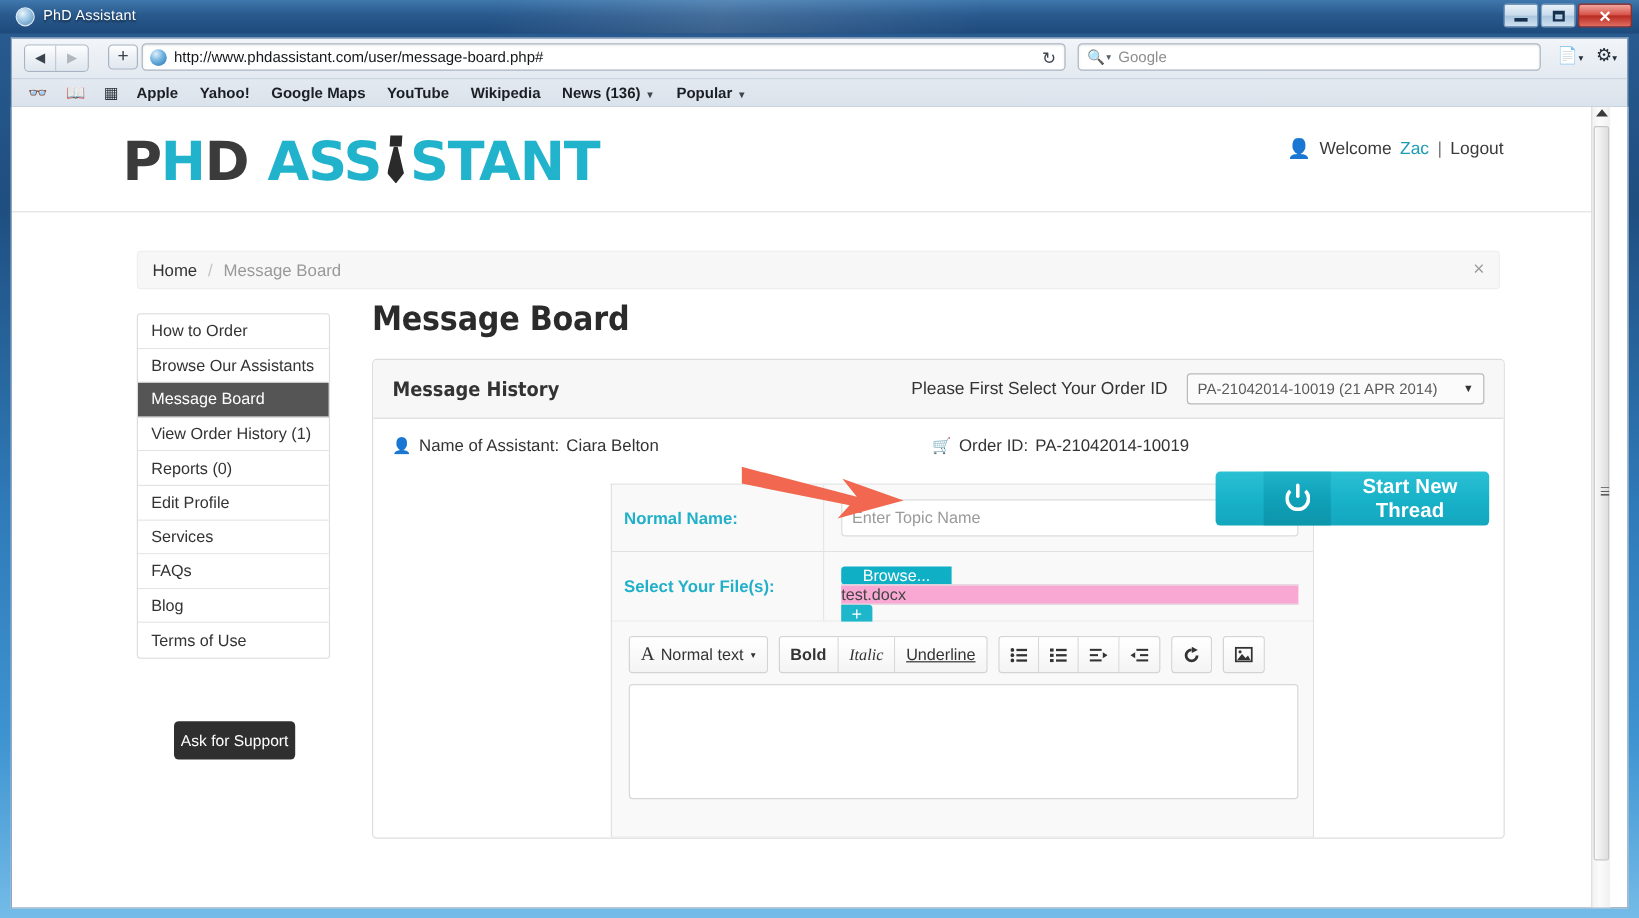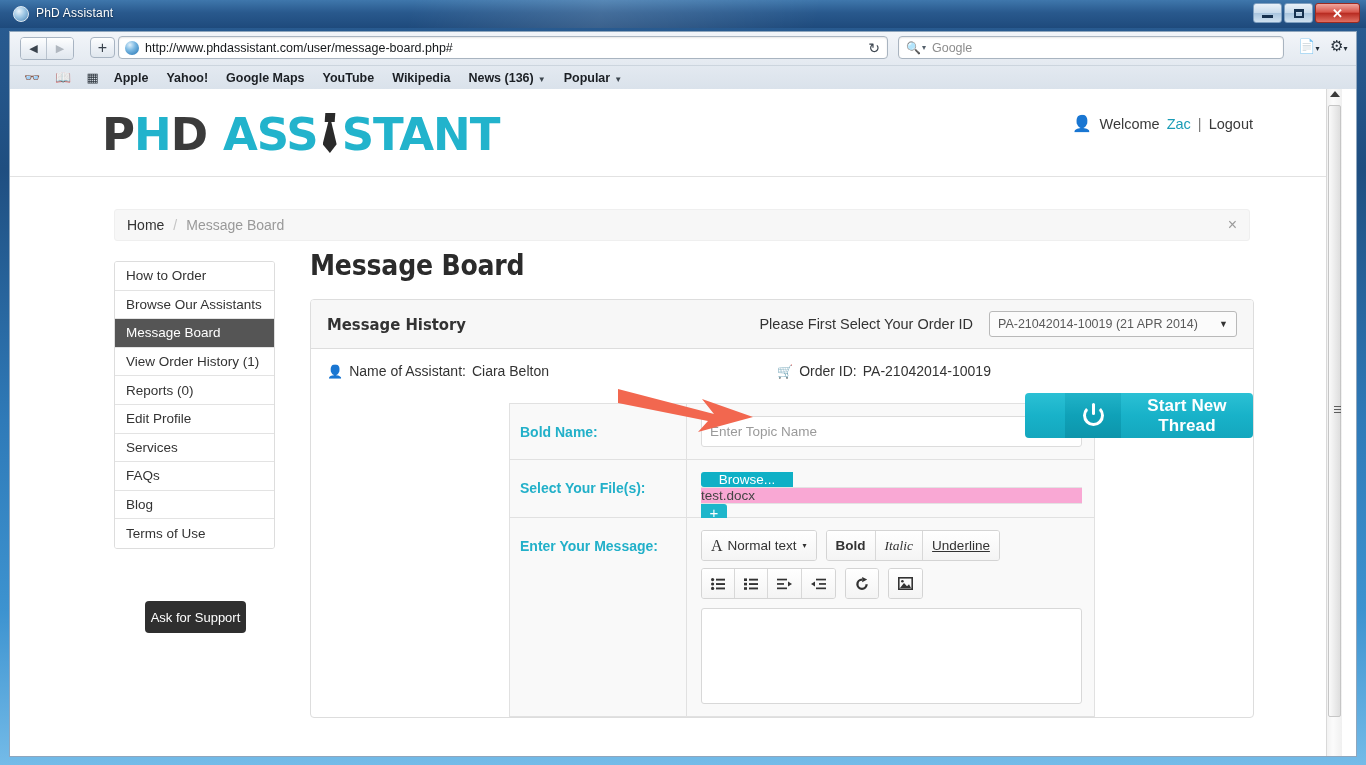--- a/index.html
+++ b/index.html
@@ -241,21 +241,21 @@
   }
   #order-select .sel-caret { margin-left:auto; font-size:9px; color:#333; }
 
   #panel-body { padding:14px 16px 0 16px; position:relative; min-height:320px; }
   #meta-row { display:flex; font-size:14px; color:#333333; margin-bottom:9px; }
   #meta-row .meta-assistant { width:450px; display:flex; align-items:center; gap:6px; }
   #meta-row .meta-order { display:flex; align-items:center; gap:6px; }
   .meta-ico { font-size:13px; color:#333; }
 
   #new-thread-btn {
-    position:absolute; right:0; top:44px; width:228px; height:45px;
+    position:absolute; right:12px; top:44px; width:228px; height:45px;
     border-radius:4px; overflow:hidden; display:flex; align-items:center;
     background: linear-gradient(180deg,#2bc0d4 0%, #18b2c9 50%, #14a7be 100%);
     padding-left: 40px;
   }
   #new-thread-btn .nt-icon {
     width:56px; height:45px; display:flex; align-items:center; justify-content:center;
     background: linear-gradient(180deg,#21b3c8 0%, #0fa1b8 50%, #0d95ab 100%);
     color:#ffffff; font-size:22px;
   }
   #new-thread-btn .nt-label {
@@ -464,37 +464,36 @@
 
             <div id="new-thread-btn">
               <span class="nt-icon">
                   <span class="power-glyph"></span>
                 </span>
               <span class="nt-label">Start New Thread</span>
             </div>
 
             <div id="form-table">
               <div class="form-row">
-                <div class="form-label">Bold Name:</div>
+                <div class="form-label">Normal Name:</div>
                 <div class="form-field">
                   <div id="topic-input">Enter Topic Name</div>
                 </div>
               </div>
               <div class="form-row">
                 <div class="form-label">Select Your File(s):</div>
                 <div class="form-field">
                   <div id="file-row-inner">
                     <div id="browse-btn">Browse...</div>
                     <div id="file-name">test.docx</div>
                     <div id="file-add">+</div>
                   </div>
                 </div>
               </div>
               <div class="form-row" style="min-height:180px;">
-                <div class="form-label">Enter Your Message:</div>
                 <div class="form-field">
                   <div id="editor-toolbar">
                     <div class="tb-row">
                       <div class="tb-group">
                         <div class="tb-btn">
                           <span class="style-A">A</span>
                           <span>Normal text</span>
                           <span class="tb-caret">▾</span>
                         </div>
                       </div>

